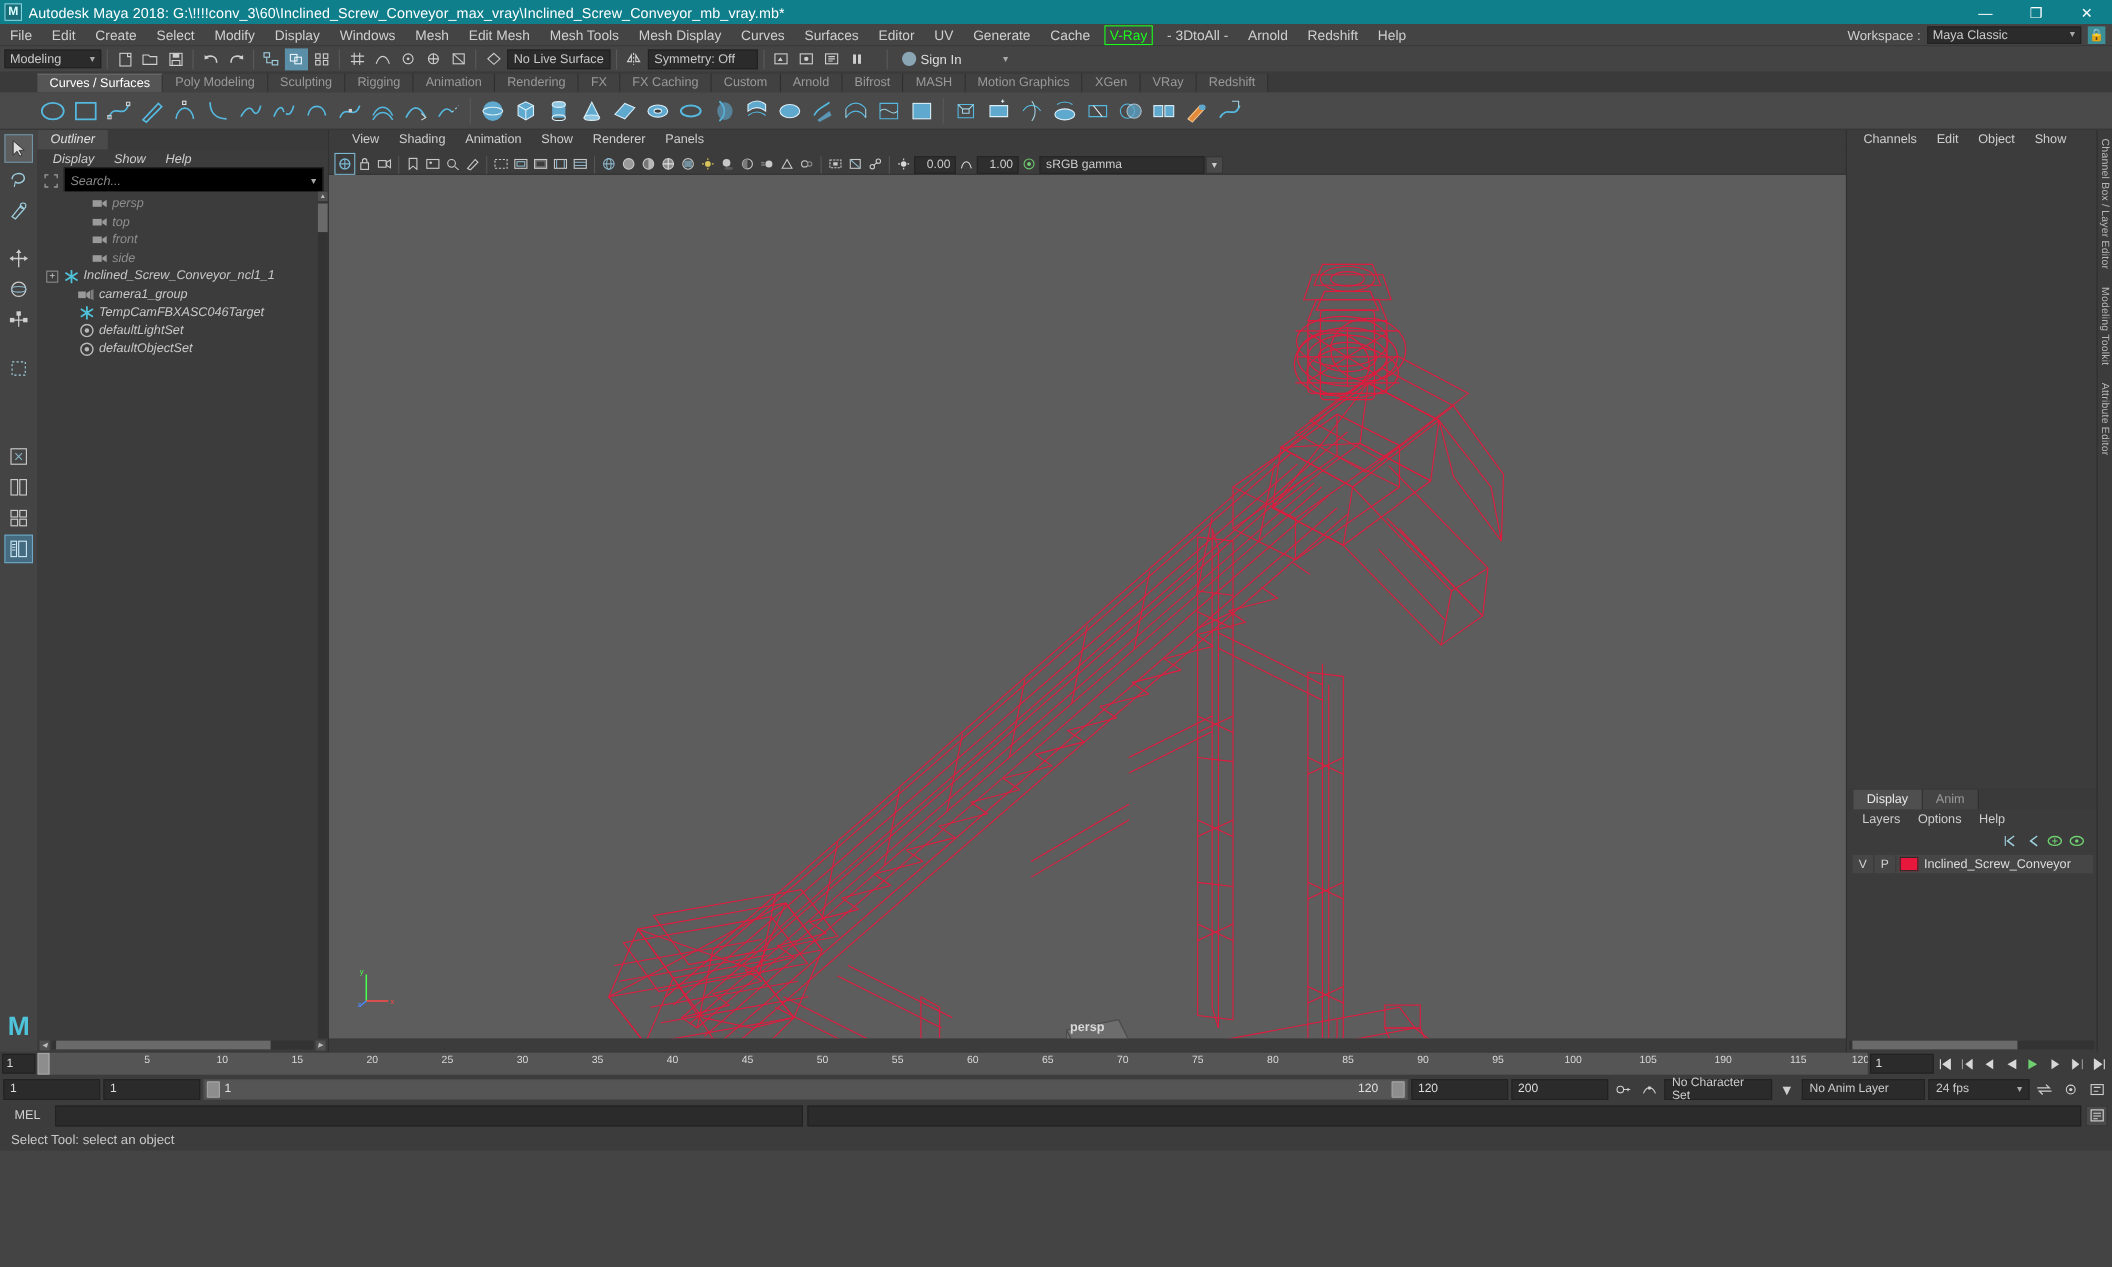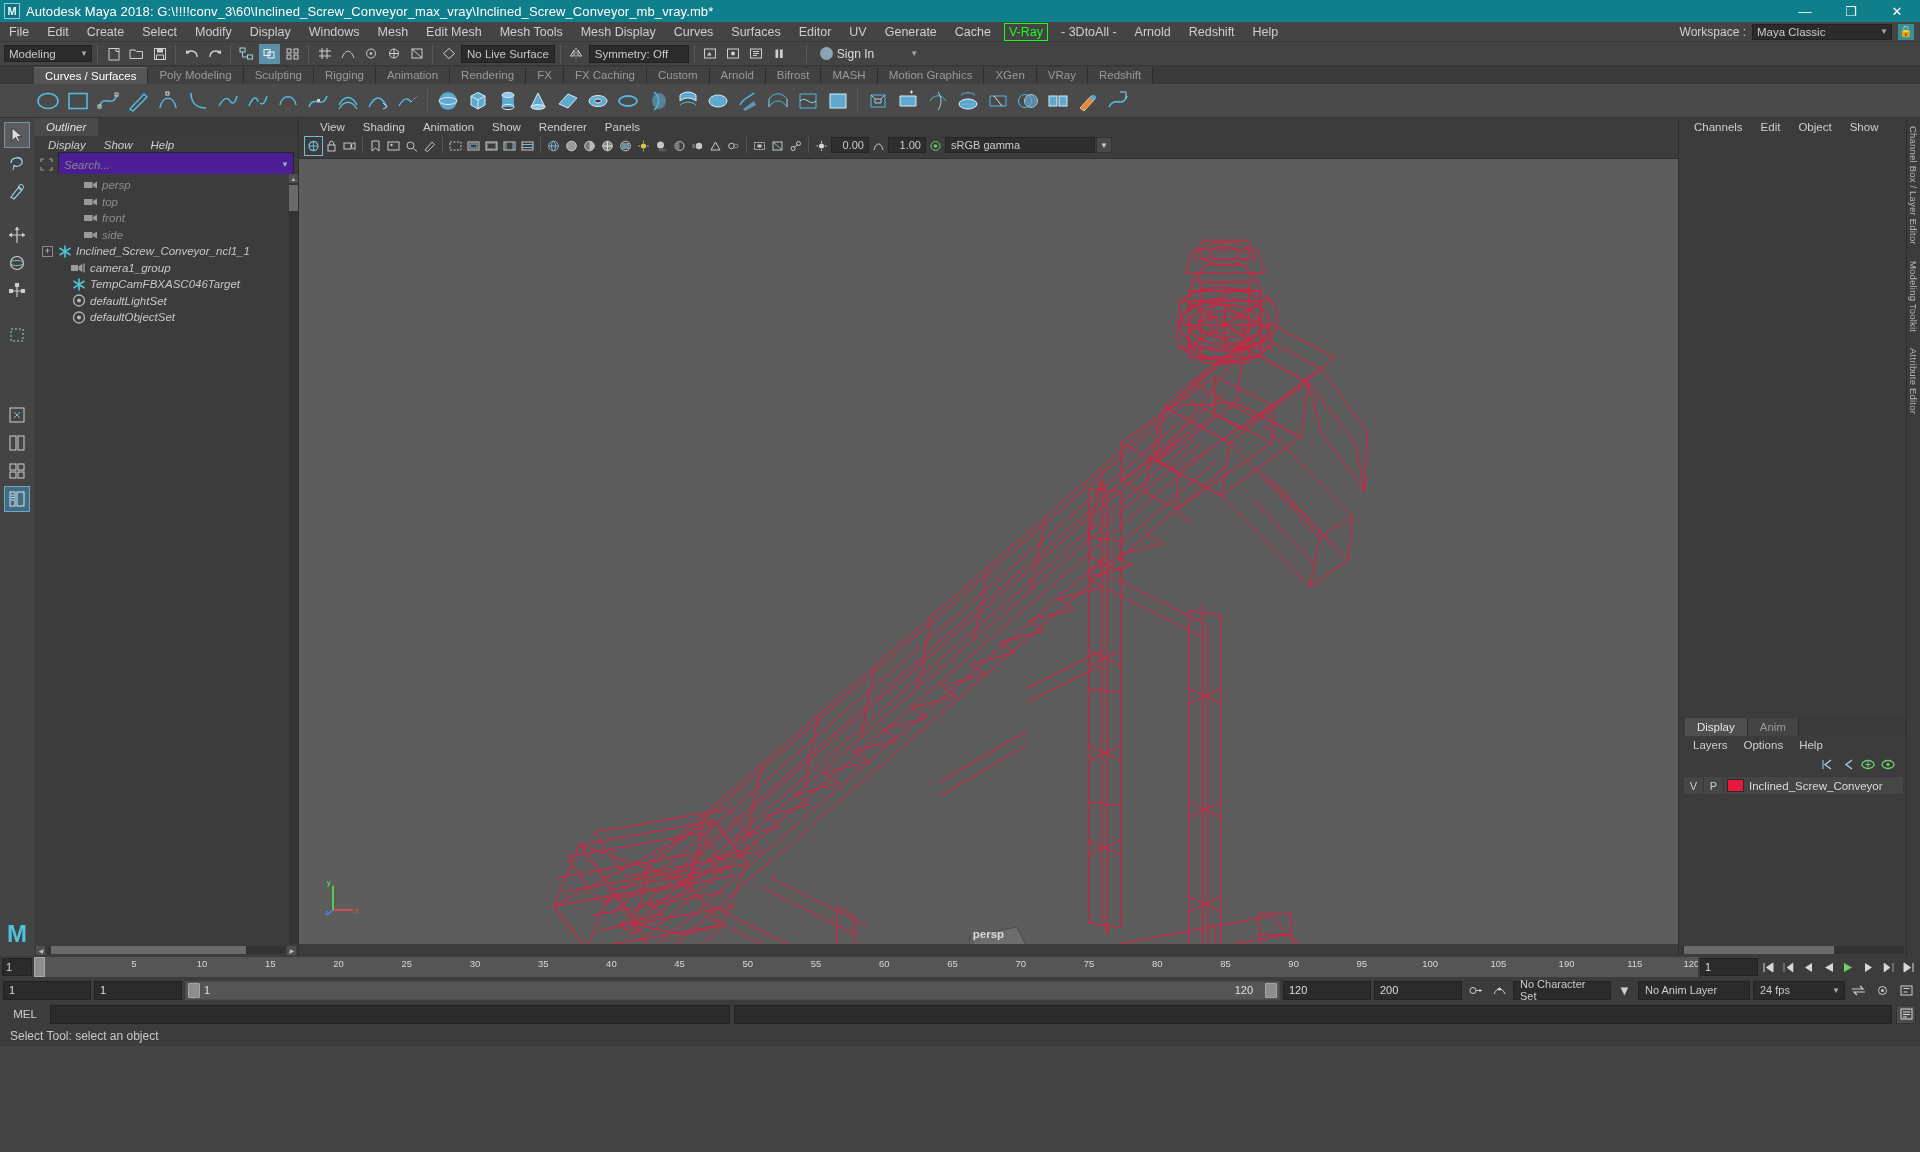--- a/index.html
+++ b/index.html
@@ -104,21 +104,21 @@
 
   
   .outliner{width:265px;background:#3c3c3c;display:flex;flex-direction:column;border-right:1px solid #2e2e2e;flex:0 0 265px;font-style:italic;}
   .ol-tabrow{height:18px;background:#3a3a3a;display:flex;align-items:flex-end;}
   .ol-tab{height:18px;line-height:18px;padding:0 12px;font-size:11.5px;background:#4a4a4a;color:#e0e0e0;}
   .ol-menus{height:19px;display:flex;align-items:center;background:#3c3c3c;padding-left:6px;gap:2px;}
   .ol-menus span{font-size:11.5px;color:#cfcfcf;padding:0 8px;line-height:19px;}
   .ol-search{height:19px;display:flex;align-items:center;background:#3c3c3c;padding:0 4px;gap:4px;}
   .ol-search .sico{width:16px;height:16px;display:flex;align-items:center;justify-content:center;color:#888;}
   .ol-searchbox{
-    flex:1;height:17px;background:#4c1d95;border:1px solid #262626;
+    flex:1;height:17px;background:#000000;border:1px solid #262626;
     display:flex;align-items:center;padding:12px 5px;font-size:11.5px;color:#8a8a8a;position:relative;
   }
   .ol-searchbox .caret{position:absolute;right:4px;font-size:8px;color:#aaa;}
   .ol-tree{flex:1;background:#3c3c3c;overflow:hidden;position:relative;padding-top:3px;}
   .ol-row{height:16.5px;display:flex;align-items:center;font-size:11.5px;padding-left:8px;gap:4px;white-space:nowrap;}
   .ol-row .expand{width:11px;height:11px;border:1px solid #8a8a8a;color:#cfcfcf;font-size:9px;
     display:flex;align-items:center;justify-content:center;line-height:1;flex:0 0 11px;}
   .ol-row .spacer{width:11px;flex:0 0 11px;}
   .ol-row .indent{width:22px;flex:0 0 22px;}
   .ol-ico{width:15px;height:13px;display:flex;align-items:center;justify-content:center;flex:0 0 15px;}
@@ -129,21 +129,21 @@
   .ol-scroll-v .arr{width:9px;height:9px;background:#505050;color:#bbb;font-size:6px;display:flex;align-items:center;justify-content:center;}
   .ol-hbar{height:12px;background:#3c3c3c;display:flex;align-items:center;padding:0 2px;gap:2px;}
   .ol-hbar .track{flex:1;height:8px;background:#333;position:relative;}
   .ol-hbar .thumb{position:absolute;left:4px;top:0;width:195px;height:8px;background:#6a6a6a;}
   .ol-hbar .arr{width:9px;height:9px;background:#505050;color:#bbb;font-size:6px;display:flex;align-items:center;justify-content:center;}
 
   
   .viewwrap{flex:1;display:flex;flex-direction:column;background:#3c3c3c;min-width:0;}
   .view-menus{height:19px;background:#3c3c3c;display:flex;align-items:center;padding-left:12px;gap:0;}
   .view-menus span{font-size:11.5px;color:#cfcfcf;padding:0 9px;line-height:19px;}
-  .view-toolbar{height:22px;background:#3c3c3c;display:flex;align-items:flex-start;gap:1px;padding-left:6px;border-bottom:1px solid #303030;}
+  .view-toolbar{height:22px;background:#3c3c3c;display:flex;align-items:flex-end;gap:1px;padding-left:6px;border-bottom:1px solid #303030;}
   .vbtn{width:17px;height:18px;display:flex;align-items:center;justify-content:center;}
   .vbtn.act{outline:1px solid #7ab8d4;}
   .vsep{width:1px;height:16px;background:#555;margin:0 3px;}
   .vnum{
     height:16px;min-width:38px;background:#2e2e2e;border:1px solid #252525;color:#ccc;
     font-size:11px;display:flex;align-items:center;padding:0 4px;justify-content:flex-end;
   }
   .vgamma{
     height:16px;width:150px;background:#2e2e2e;border:1px solid #252525;color:#ccc;
     font-size:11px;display:flex;align-items:center;padding:0 5px;

